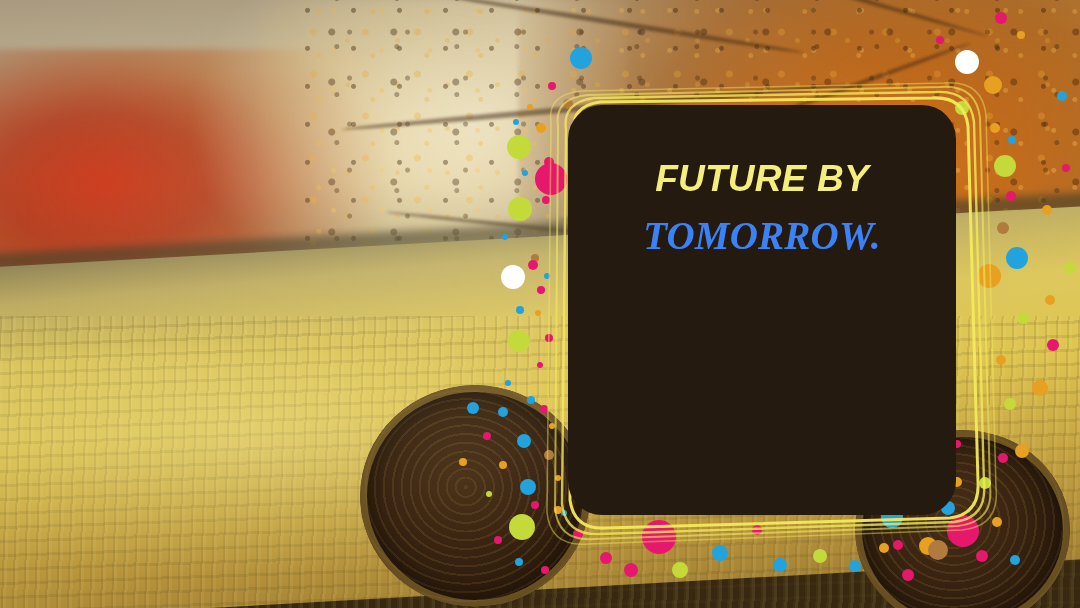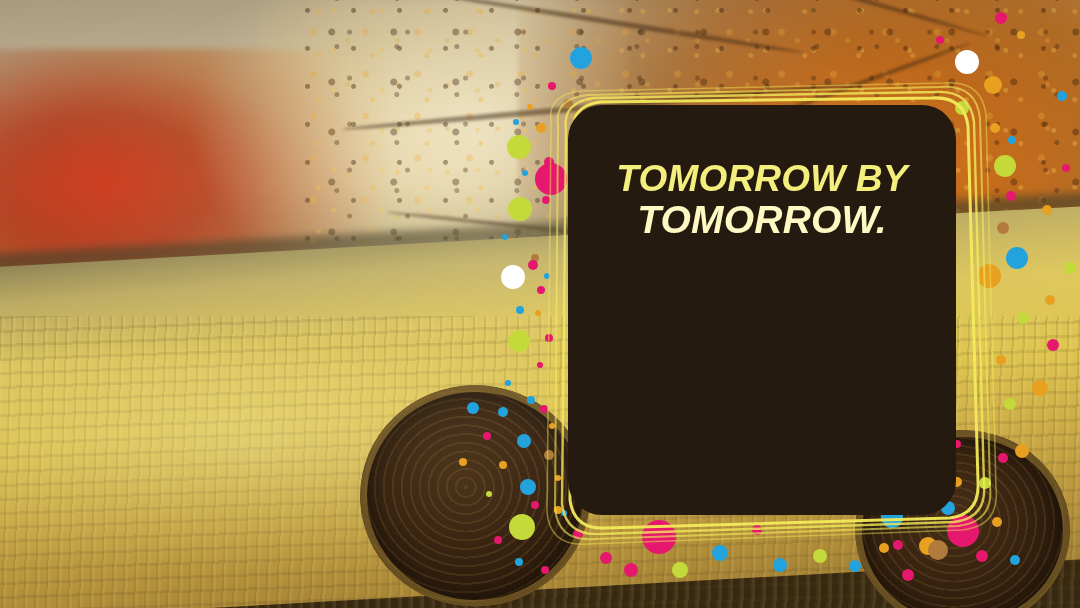--- a/index.html
+++ b/index.html
@@ -170,21 +170,21 @@
     width:100%;text-align:center;
     font-style:italic;font-weight:700;
     letter-spacing:.2px;line-height:1.04;
     white-space:nowrap;
   }
   .qline.l1{color:#f4ef7d;font-size:37px;}
   .qline.l2{color:#f4ef7d;font-size:37px;margin-top:9px;}
   .qline.l3{color:#ffffff;font-size:36px;margin-top:15px;}
   .qline.l4{color:#ffffff;font-size:36px;margin-top:7px;}
   .qline.l5{color:#ffffff;font-size:36px;margin-top:12px;}
-  .qline.l6{color:#fef9c3;font-size:39px;margin-top:2px;}
+  .qline.l6{color:#3b82f6;font-size:39px;margin-top:18px;font-family:Liberation Serif, serif;}
   .subline{
     margin-top:10px;width:100%;text-align:center;
     color:#f2f0ea;font-weight:700;font-size:17px;
     font-family:"DejaVu Sans","Liberation Sans",sans-serif;
     letter-spacing:.5px;white-space:nowrap;
   }
 </style>
 </head>
 <body>
 
@@ -331,18 +331,18 @@
     <svg class="frame-svg" viewBox="0 0 470 460" preserveAspectRatio="none">
       <g fill="none" stroke="#f2ea5a" stroke-linecap="round">
         <path d="M34 56 Q30 28 60 24 L392 20 Q424 18 428 48 L438 404 Q440 436 410 440 L66 450 Q34 452 30 422 Z" stroke-width="3" opacity=".95"></path>
         <path d="M26 52 Q22 24 54 20 L396 14 Q430 12 434 44 L444 406 Q447 440 414 444 L60 456 Q26 458 22 426 Z" stroke-width="2.4" opacity=".8"></path>
         <path d="M18 48 Q14 20 48 17 L400 9 Q436 6 440 40 L450 408 Q454 444 418 448 L54 461 Q18 464 15 430 Z" stroke-width="2" opacity=".62"></path>
         <path d="M11 44 Q7 16 42 13 L404 5 Q442 2 446 37 L456 410 Q460 448 422 452 L48 466 Q10 469 7 434 Z" stroke-width="1.6" opacity=".45"></path>
       </g>
     </svg>
 
     <div class="panel">
-      <div class="qline l2">TOMORROW BY</div>
+      <div class="qline l2">FUTURE BY</div>
       <div class="qline l6">TOMORROW.</div>
     </div>
   </div>
 
 </div>
 
 </body></html>

